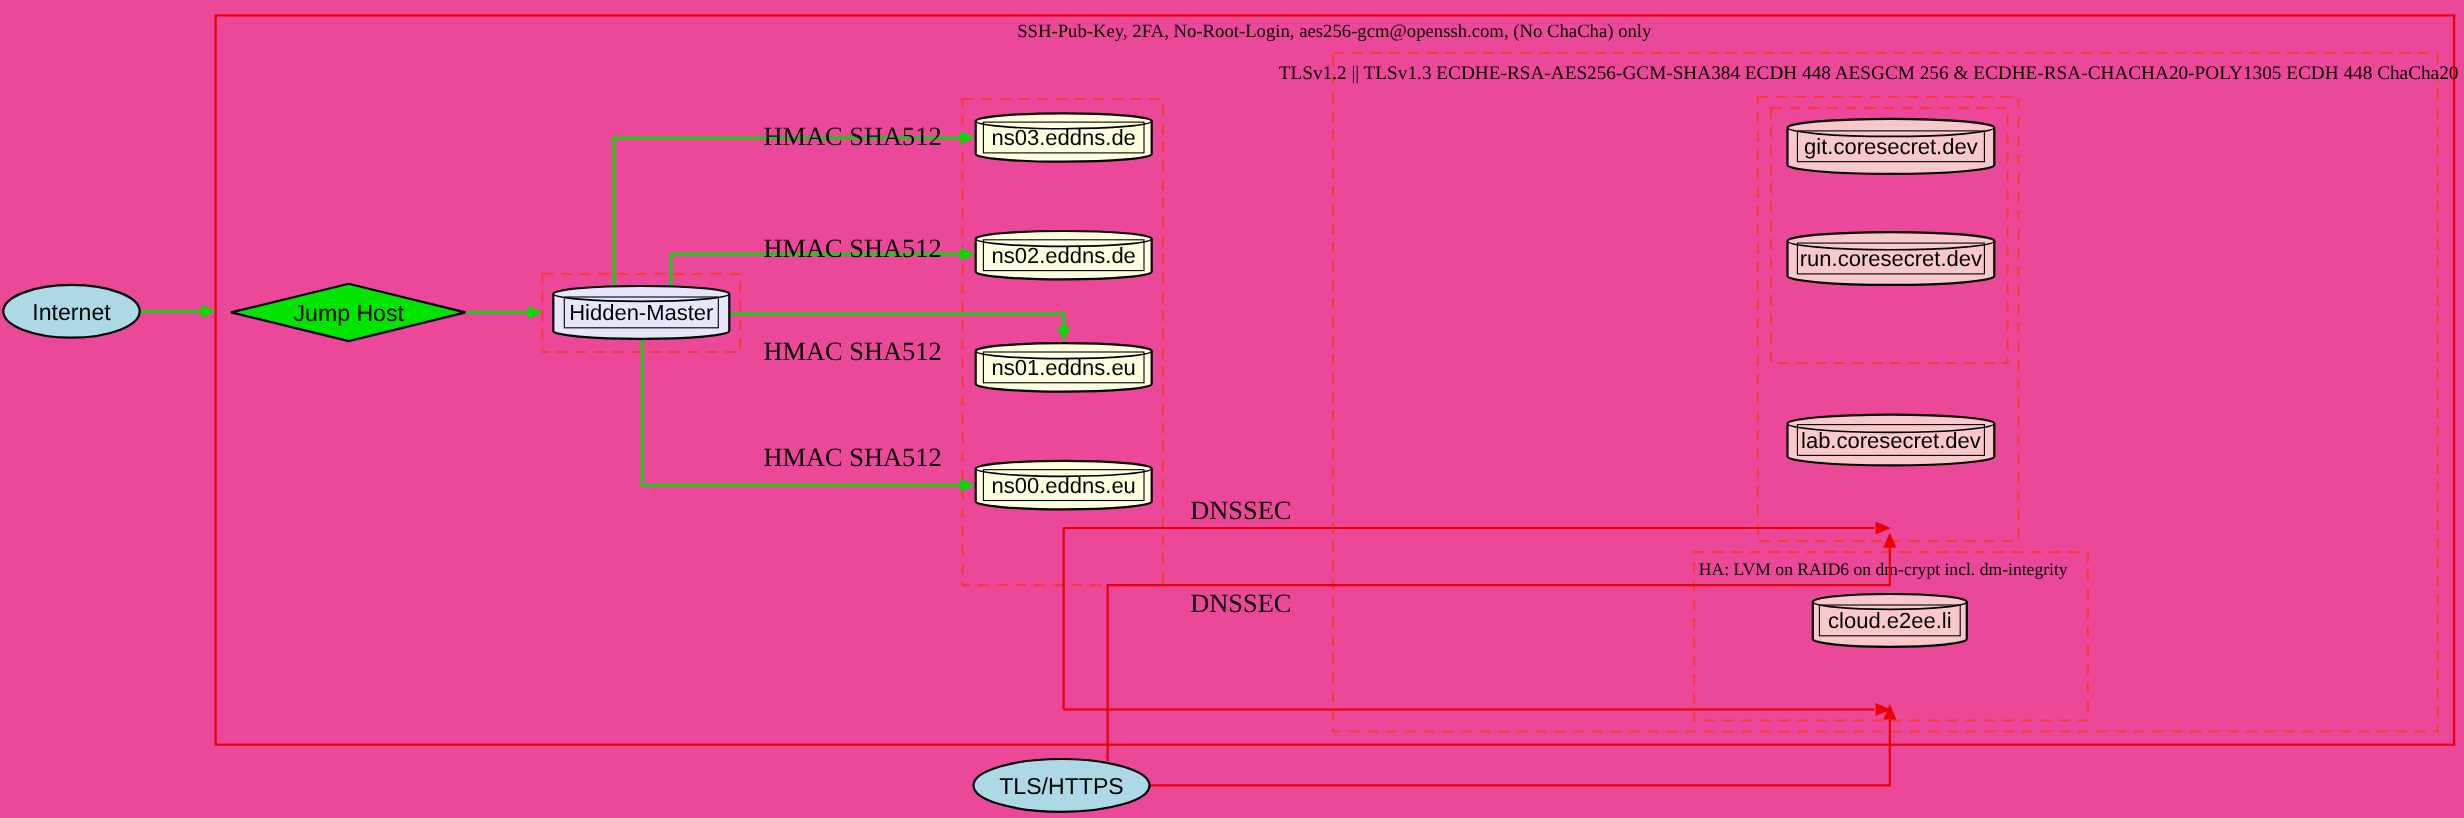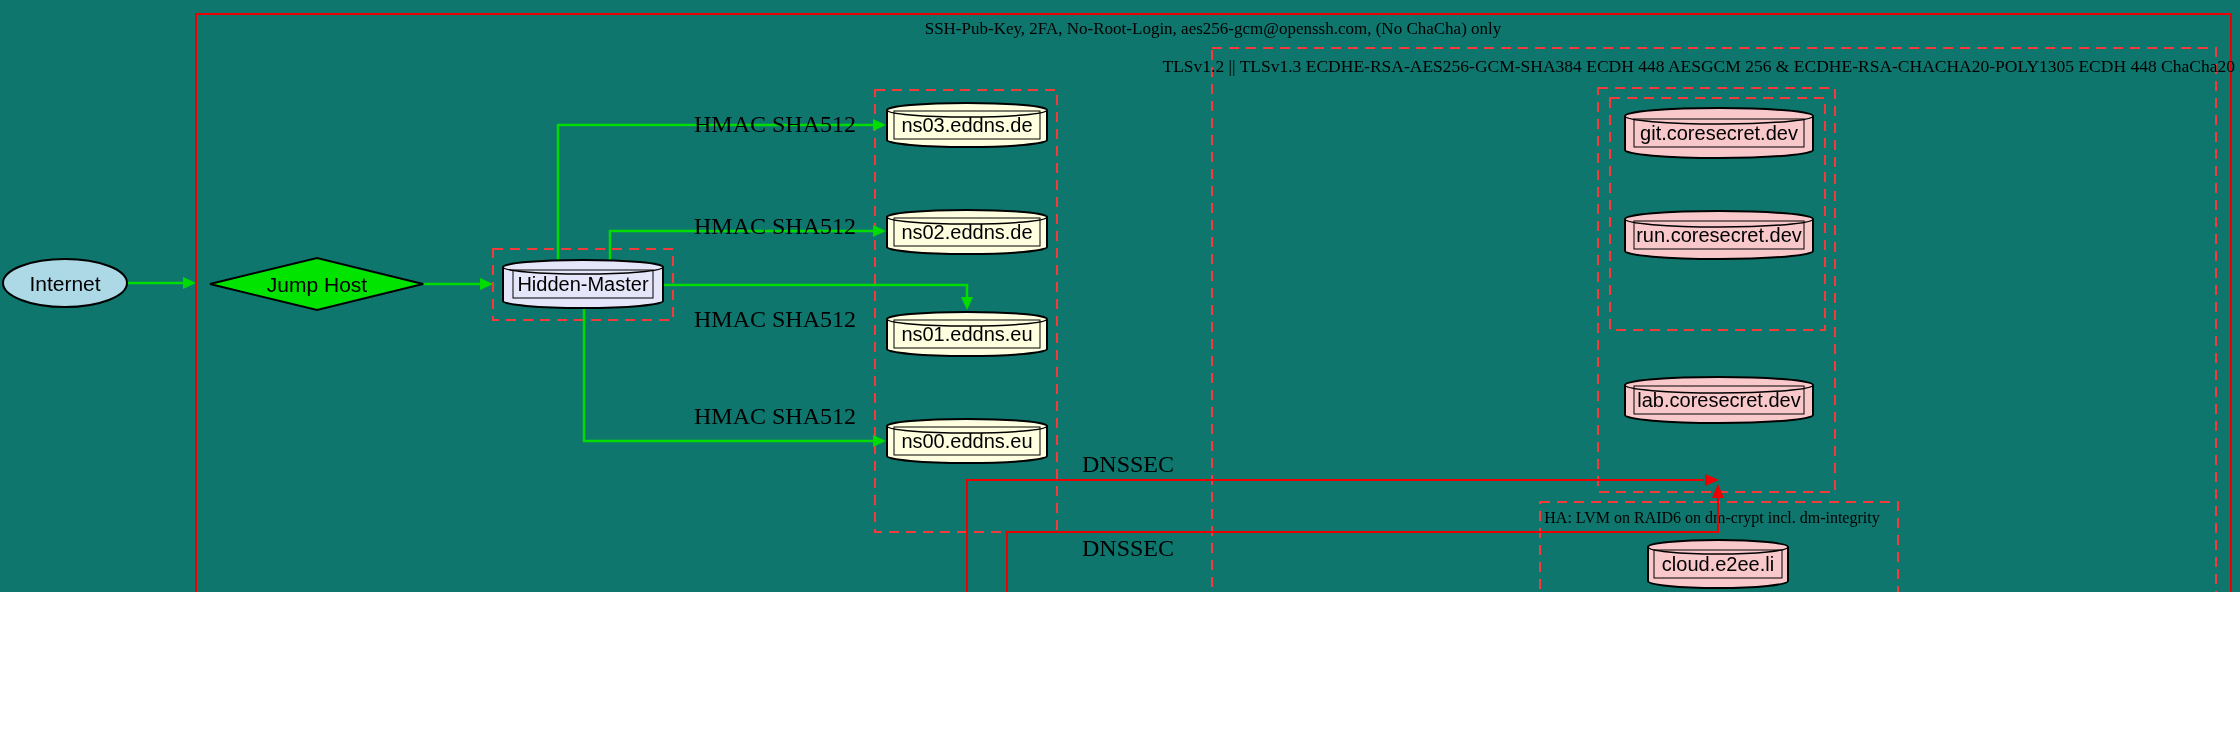--- a/index.html
+++ b/index.html
@@ -1,16 +1,16 @@
 <!DOCTYPE html>
 <html><head>
 <meta charset="utf-8">
 <style>
   html,body { margin:0; padding:0; background:#ffffff; }
-  .stage { position:relative; width:2240px; height:592px; background:#0f766e; overflow:hidden; }
+  .stage { position:relative; width:2240px; height:744px; background:#ec4899; overflow:hidden; }
   svg { display:block; }
   .cluster { fill:none; stroke:#f43a3a; stroke-width:2; stroke-dasharray:10 7; }
   .outerbox { fill:none; stroke:#ee0000; stroke-width:2; }
   .gedge { fill:none; stroke:#00dc00; stroke-width:2.5; }
   .garrow { fill:#00dc00; stroke:none; }
   .redge { fill:none; stroke:#ee0000; stroke-width:2; }
   .rarrow { fill:#ee0000; stroke:none; }
   .cyl { stroke:#000000; stroke-width:2; }
   .rim { fill:none; stroke:#000000; stroke-width:1.5; }
   .labelbox { fill:none; stroke:#000000; stroke-width:1; }

